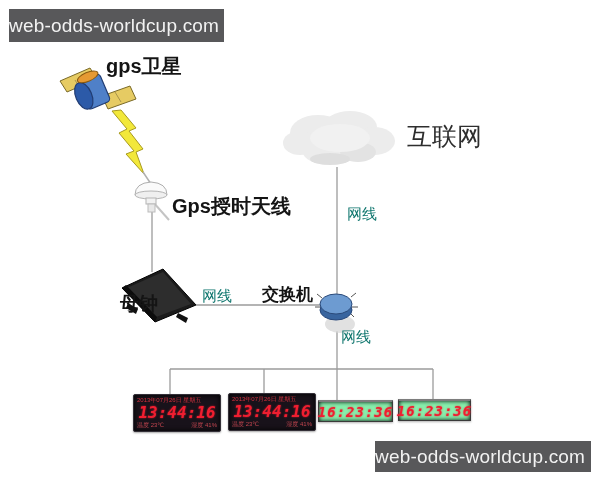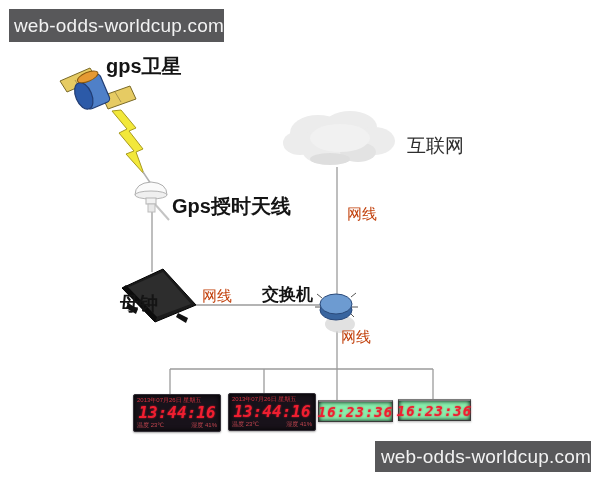--- a/index.html
+++ b/index.html
@@ -3,34 +3,34 @@
 <meta charset="utf-8">
 <style>
   html,body{margin:0;padding:0;background:#fff;}
   #stage{
     position:relative;width:600px;height:480px;background:#fff;overflow:hidden;
     font-family:"Liberation Sans","DejaVu Sans",sans-serif;color:#1a1a1a;
   }
   
   .banner{
     position:absolute;background:#58585a;color:#f2f2f2;
-    display:flex;align-items:center;justify-content:flex-end;
+    display:flex;align-items:center;justify-content:flex-start;
     font-size:19px;letter-spacing:.2px;white-space:nowrap;
   }
   #banner-top{left:9px;top:9px;width:215px;height:33px;}
   #banner-bottom{left:375px;top:441px;width:216px;height:31px;}
   
   .lbl{position:absolute;white-space:nowrap;color:#141414;}
   .lbl.bold{font-weight:bold;}
   #lbl-satellite{left:106px;top:53px;font-size:20px;}
   #lbl-antenna{left:172px;top:193px;font-size:20px;}
   #lbl-motherclock{left:105px;top:291px;font-size:19px;margin-left:15px;}
   #lbl-switch{left:262px;top:283px;font-size:17px;}
-  #lbl-internet{left:407px;top:133px;font-size:19px;color:#2e2e2e;}
-  .cable{font-size:15px;color:#c2410c;}
+  #lbl-internet{left:407px;top:120px;font-size:25px;color:#2e2e2e;}
+  .cable{font-size:15px;color:#0f766e;}
   #cable-m2s{left:202px;top:287px;}
   #cable-cloud{left:347px;top:205px;}
   #cable-dist{left:341px;top:328px;}
   
   .clock-lg{
     position:absolute;width:88px;height:38px;background:#18121a;
     border:1px solid #343038;border-radius:2px;box-sizing:border-box;
     box-shadow:inset 0 0 5px #000, 0 1px 2px rgba(0,0,0,.35);
     display:flex;flex-direction:column;justify-content:space-between;
     padding:2px 3px;

